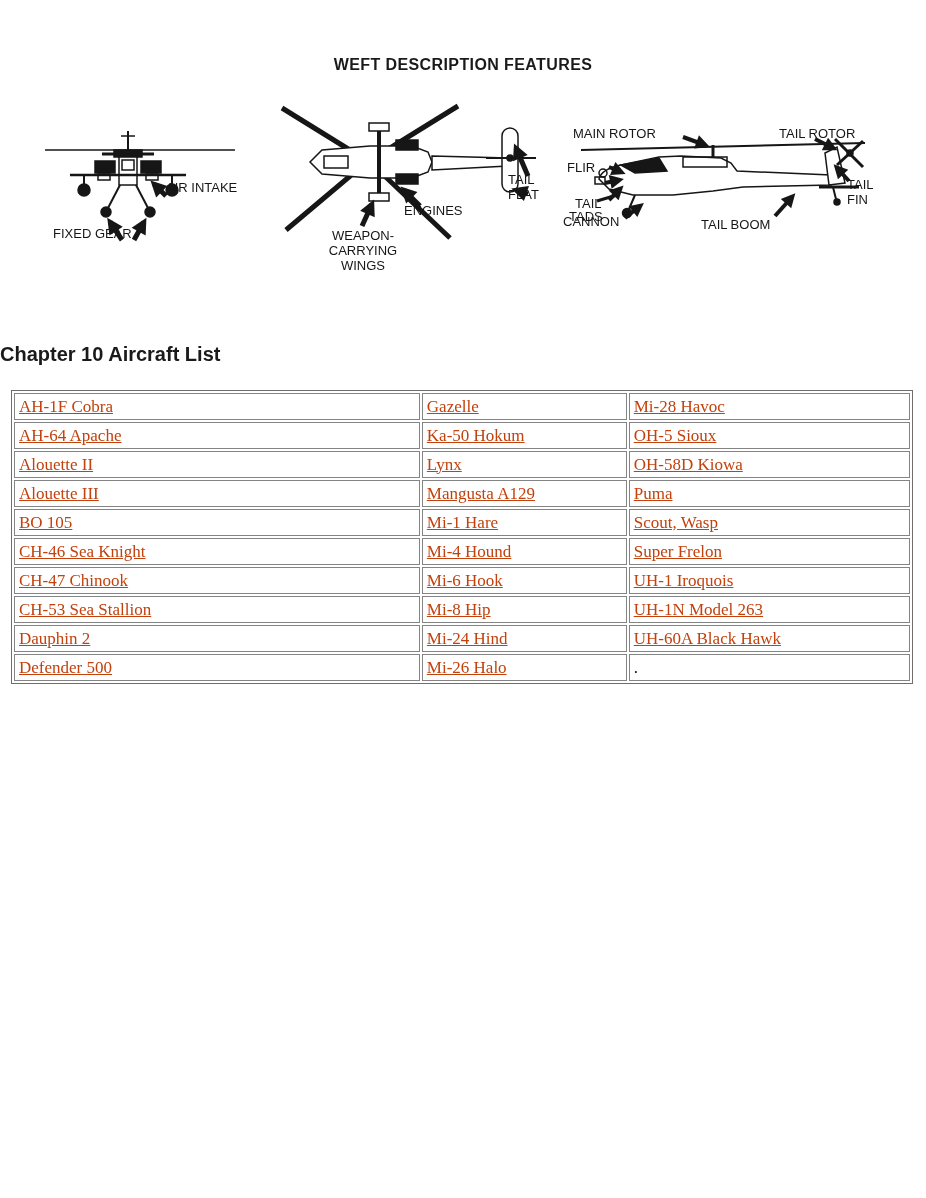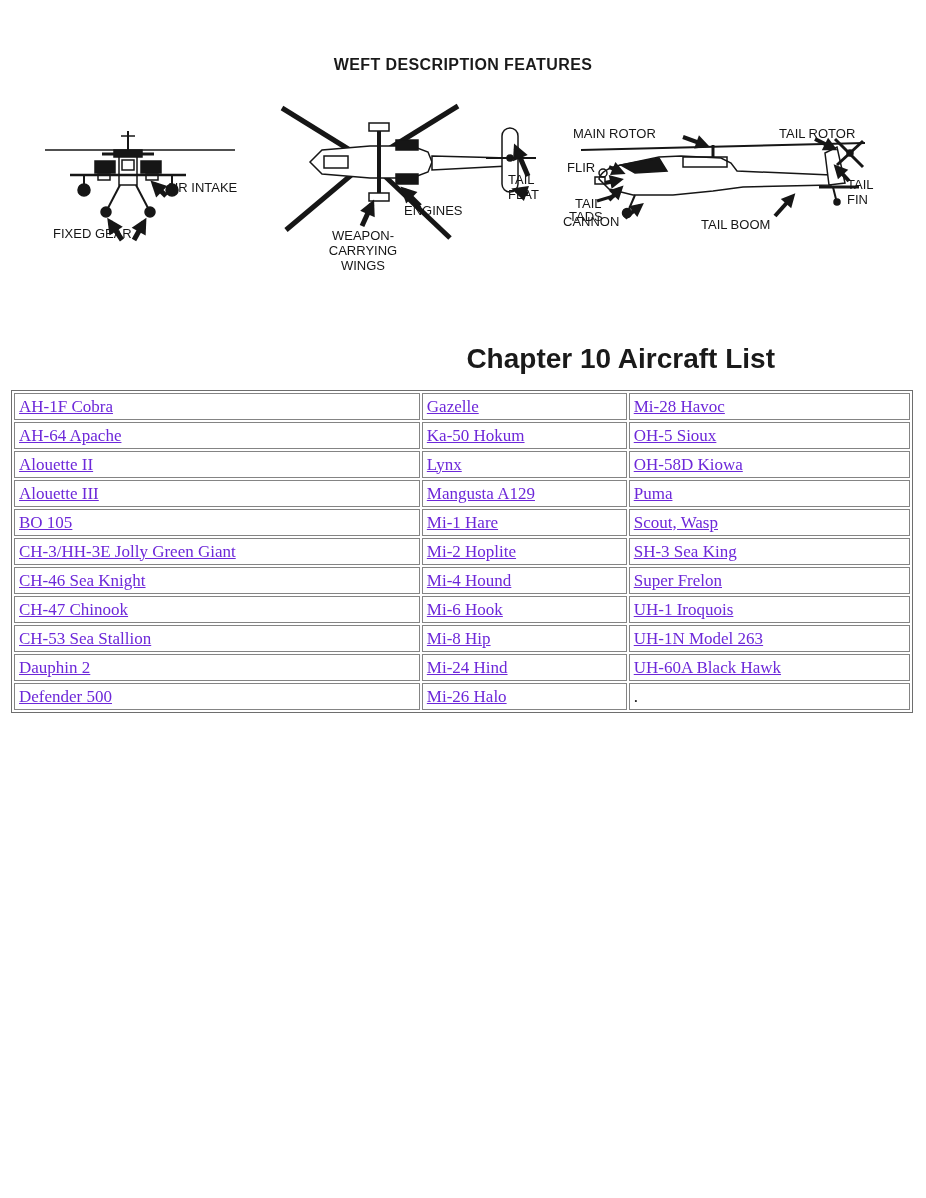--- a/index.html
+++ b/index.html
@@ -1,31 +1,31 @@
 <!DOCTYPE html>
 <html><head>
 <meta charset="utf-8">
 <style>
   html,body{margin:0;padding:0;background:#fff;}
   body{width:926px;height:1198px;position:relative;font-family:"Liberation Sans",sans-serif;color:#111;}
   .page{position:absolute;inset:0;background:#ffffff;overflow:hidden;}
   .doc-title{position:absolute;top:56px;left:0;width:926px;text-align:center;
              font-weight:bold;font-size:16px;letter-spacing:.4px;color:#1a1a1a;}
-  .section-heading{position:absolute;top:343px;left:0;width:775px;text-align:right;
-             font-weight:bold;font-size:28px;color:#1a1a1a;}
+  .section-heading{position:absolute;top:343px;left:0;width:775px;text-align:left;
+             font-weight:bold;font-size:20px;color:#1a1a1a;}
   .diagram{position:absolute;}
   .diagram svg{position:absolute;left:0;top:0;}
   .dlabel{position:absolute;font-size:13px;line-height:15px;color:#161616;white-space:pre-line;}
   .dlabel.center{text-align:center;}
   table.aircraft{position:absolute;left:11px;top:390px;width:902px;table-layout:fixed;
              border-collapse:separate;border-spacing:2px;border:1px solid #6e6e6e;
              font-family:"Liberation Serif","DejaVu Serif",serif;font-size:17px;background:#fff;}
   table.aircraft td{border:1px solid #848484;height:25px;padding:0 4px;vertical-align:middle;
              overflow:hidden;white-space:nowrap;}
-  a.lnk{color:#6d28d9;text-decoration:underline;cursor:pointer;}
+  a.lnk{color:#c2410c;text-decoration:underline;cursor:pointer;}
   .dot{color:#111;}
 </style>
 </head>
 <body>
 
 <div class="page">
 
   <div class="doc-title">WEFT DESCRIPTION FEATURES</div>
 
   <div class="diagram" style="left:40px;top:128px;width:200px;height:130px;">
@@ -185,25 +185,20 @@
         <td><a href="#" class="lnk">Alouette III</a></td>
         <td><a href="#" class="lnk">Mangusta A129</a></td>
         <td><a href="#" class="lnk">Puma</a></td>
       </tr>
       <tr>
         <td><a href="#" class="lnk">BO 105</a></td>
         <td><a href="#" class="lnk">Mi-1 Hare</a></td>
         <td><a href="#" class="lnk">Scout, Wasp</a></td>
       </tr>
       <tr>
-        <td><a href="#" class="lnk">CH-3/HH-3E Jolly Green Giant</a></td>
-        <td><a href="#" class="lnk">Mi-2 Hoplite</a></td>
-        <td><a href="#" class="lnk">SH-3 Sea King</a></td>
-      </tr>
-      <tr>
         <td><a href="#" class="lnk">CH-46 Sea Knight</a></td>
         <td><a href="#" class="lnk">Mi-4 Hound</a></td>
         <td><a href="#" class="lnk">Super Frelon</a></td>
       </tr>
       <tr>
         <td><a href="#" class="lnk">CH-47 Chinook</a></td>
         <td><a href="#" class="lnk">Mi-6 Hook</a></td>
         <td><a href="#" class="lnk">UH-1 Iroquois</a></td>
       </tr>
       <tr>

